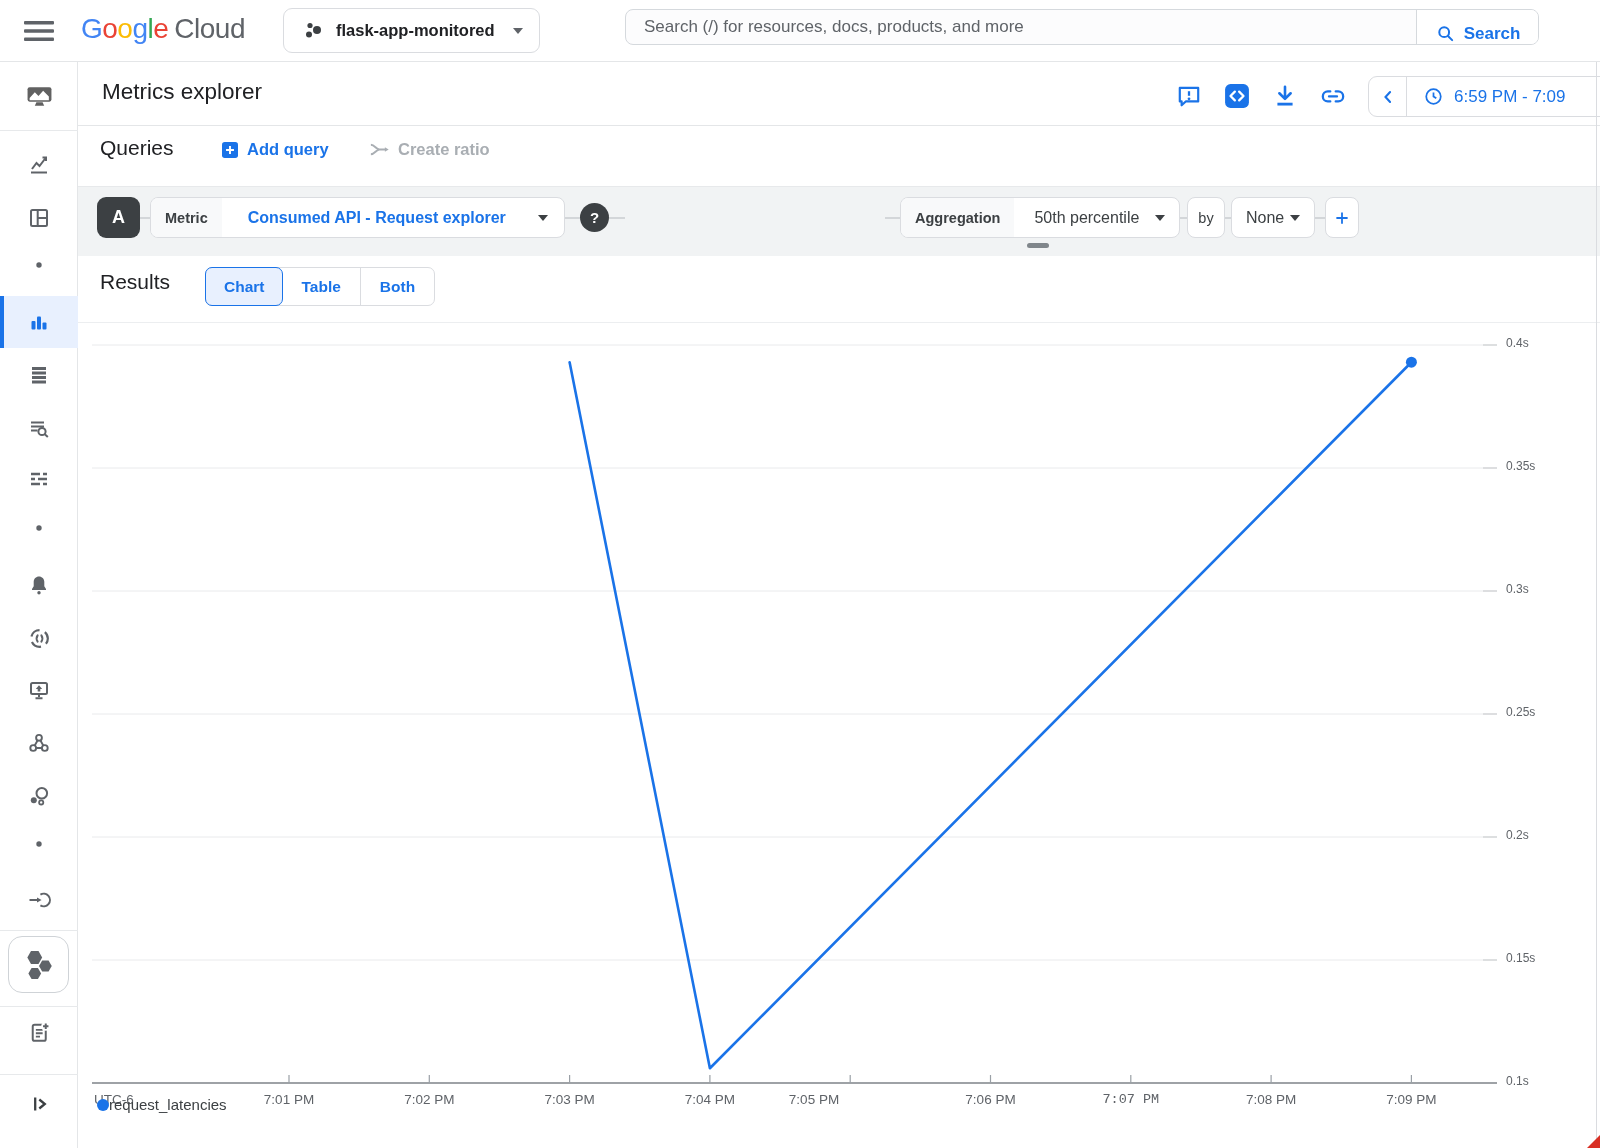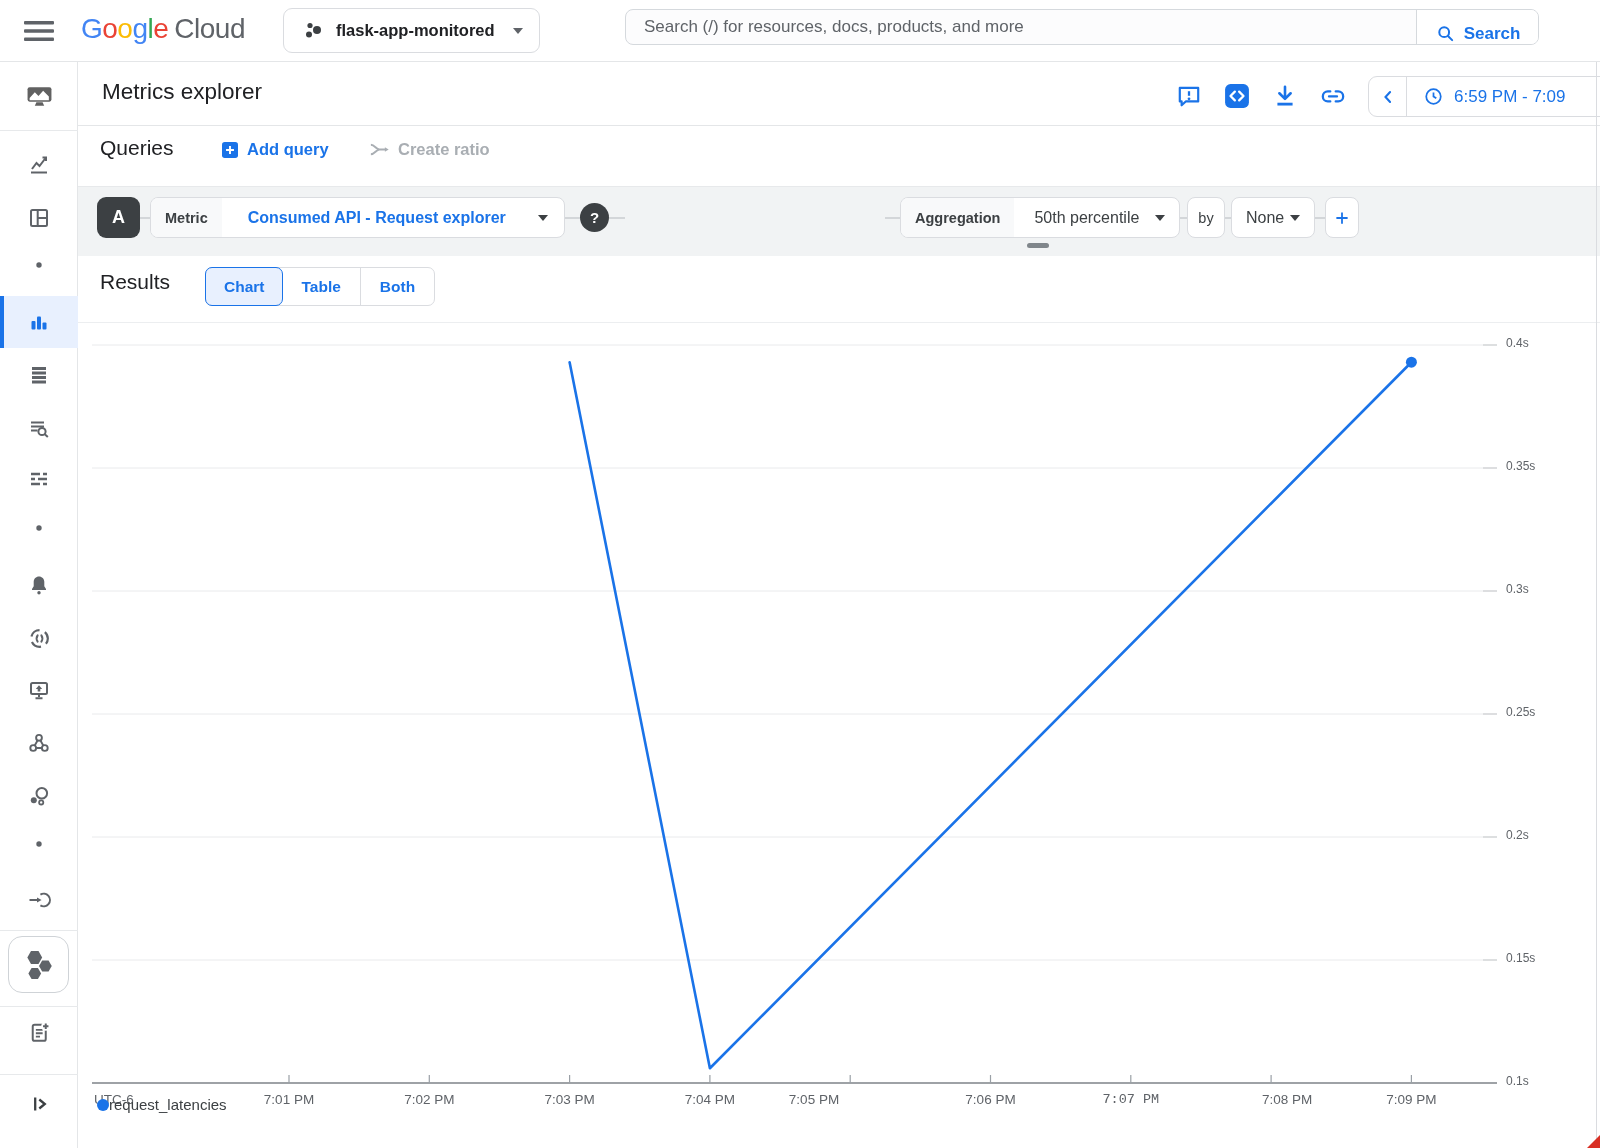--- a/index.html
+++ b/index.html
@@ -378,21 +378,21 @@
     </div>
   <div class="utc">UTC-6</div>
   <div id="xlabels">
       <span class="xlab" style="left: 289px;">7:01 PM</span>
       <span class="xlab" style="left: 429.3px;">7:02 PM</span>
       <span class="xlab" style="left: 569.6px;">7:03 PM</span>
       <span class="xlab" style="left: 709.9px;">7:04 PM</span>
       <span class="xlab" style="left: 814px;">7:05 PM</span>
       <span class="xlab" style="left: 990.5px;">7:06 PM</span>
       <span class="xlab" style="left: 1130.8px; font-family: Liberation Mono, monospace;">7:07 PM</span>
-      <span class="xlab" style="left: 1271.1px; margin-left: 16px;">7:08 PM</span>
+      <span class="xlab" style="left: 1271.1px;">7:08 PM</span>
       <span class="xlab" style="left: 1411.4px;">7:09 PM</span>
     </div>
   <div class="legend">
     <span class="dot" style="background: rgb(26, 115, 232);"></span>
     <span class="ltext">request_latencies</span>
   </div>
 
   <div class="right-border"></div>
   <div class="corner-mark"></div>
 </div>

